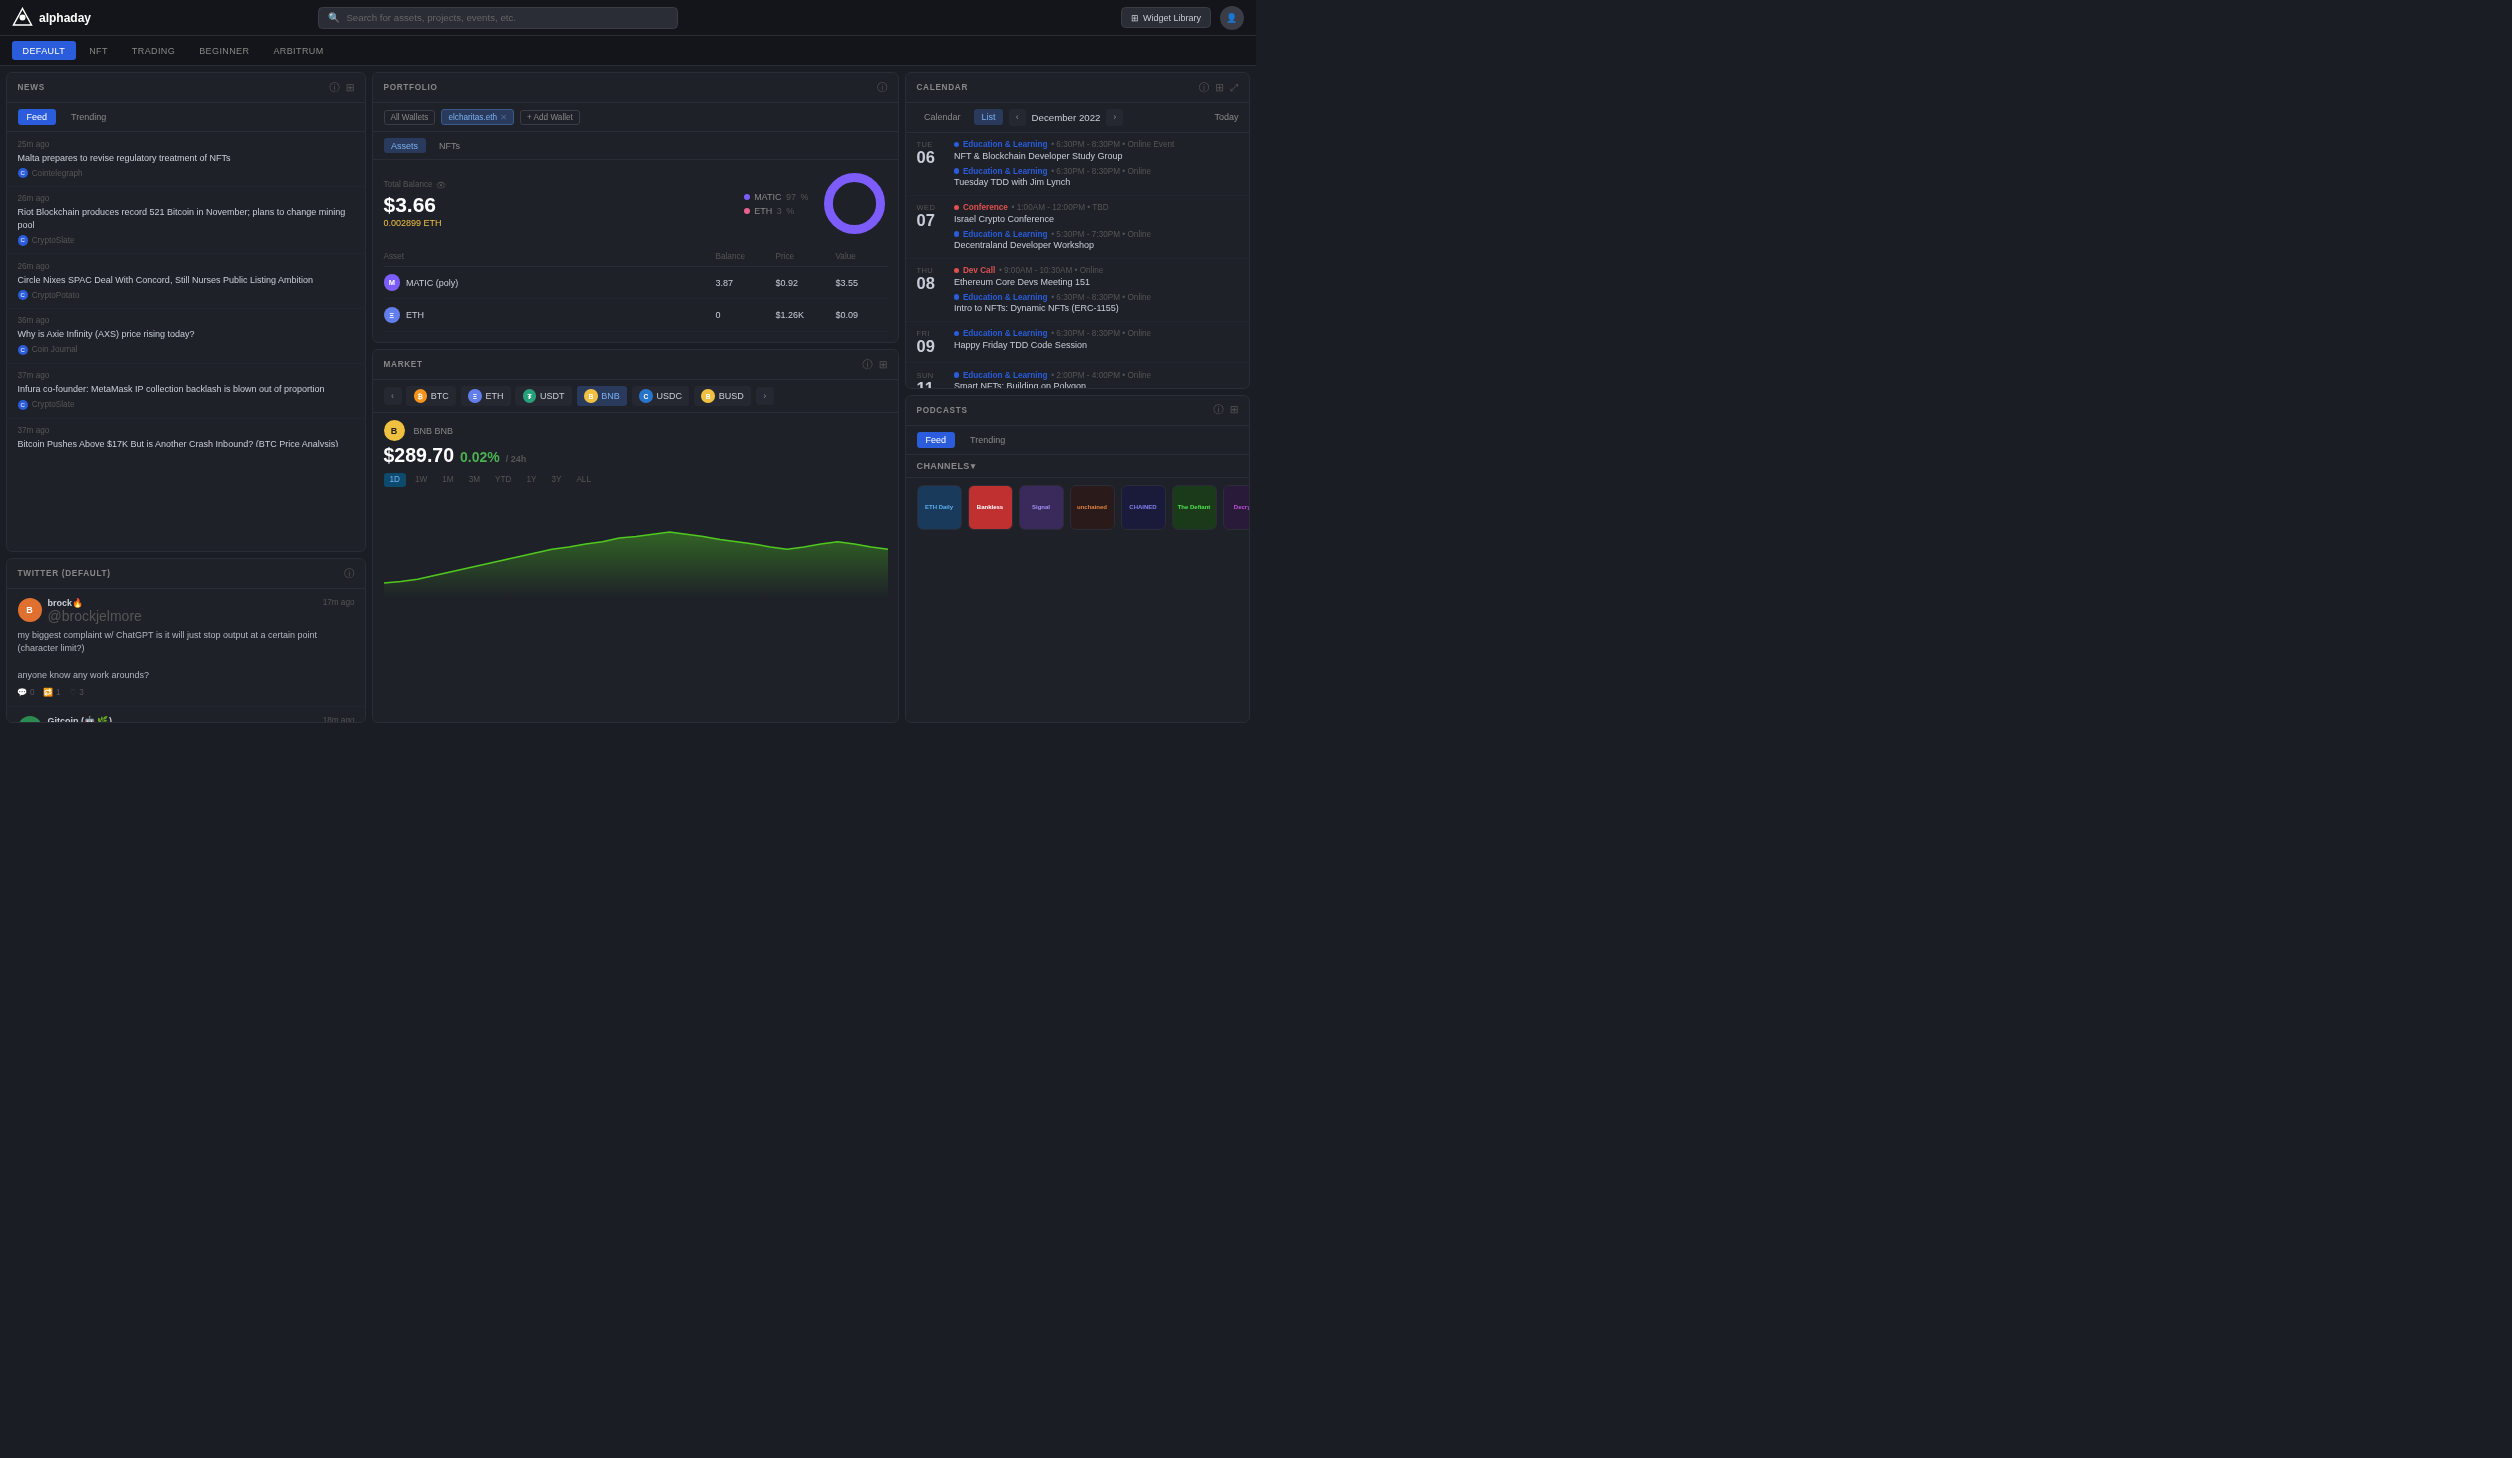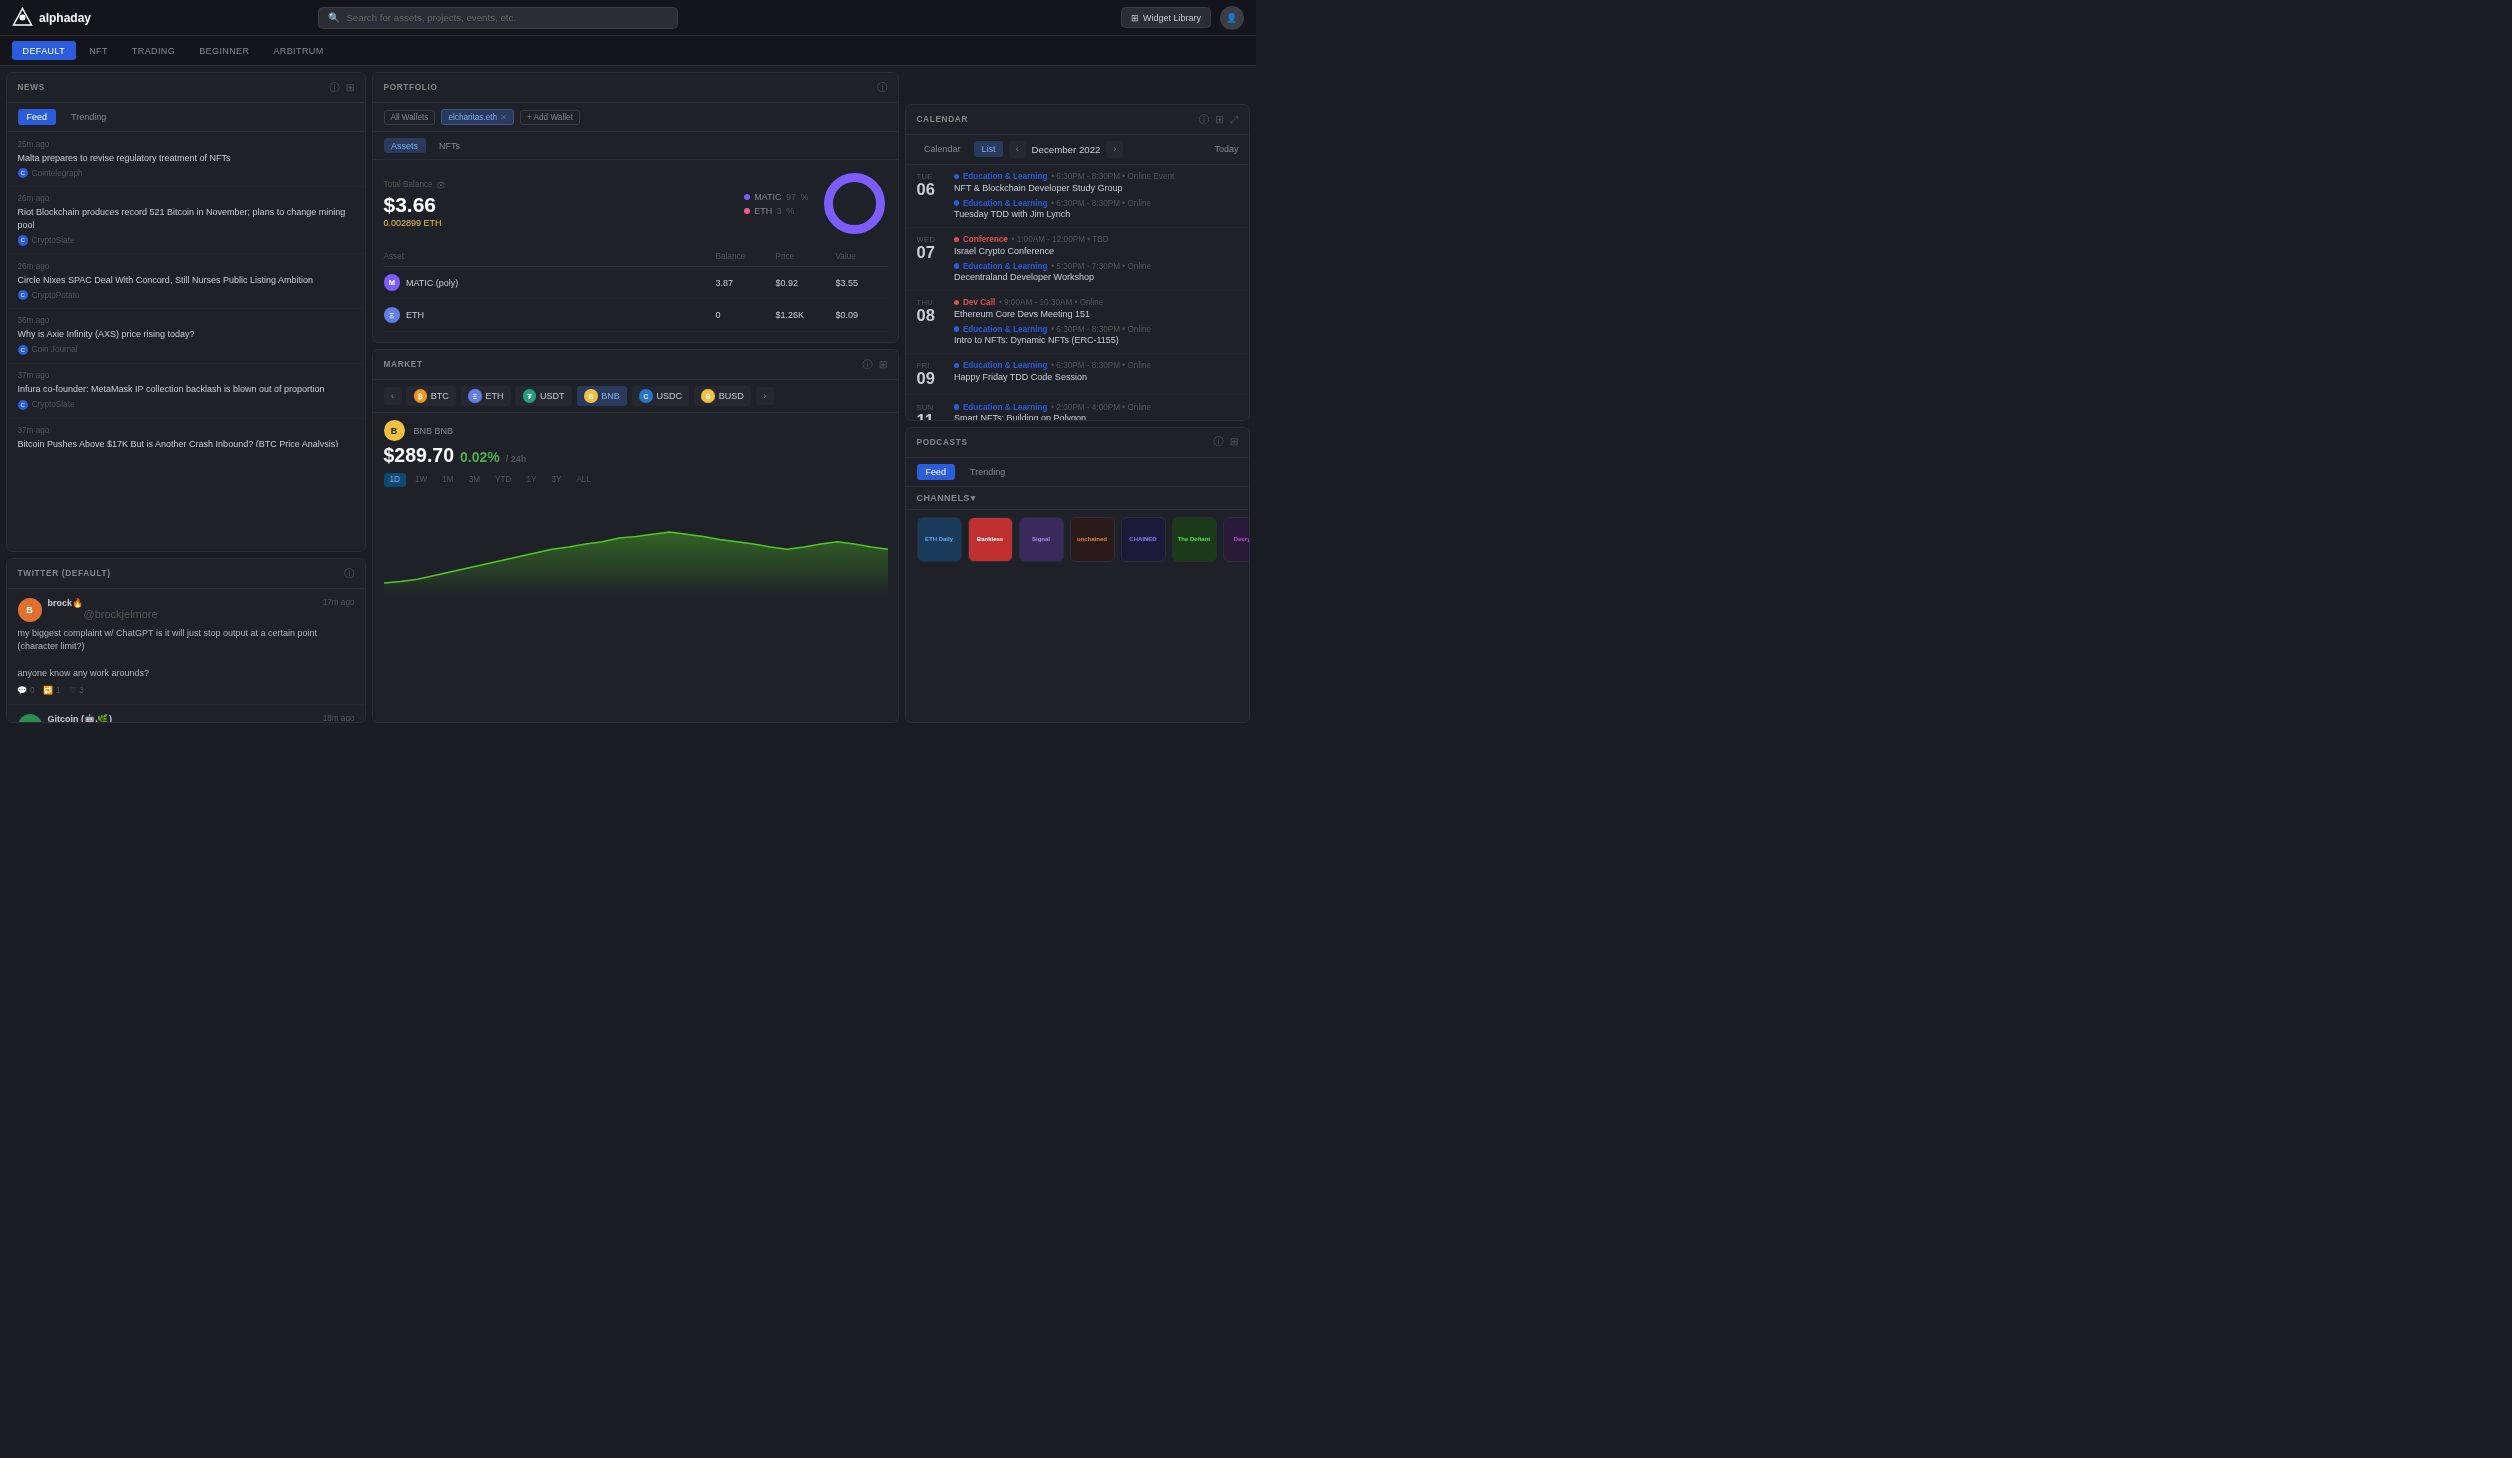--- a/index.html
+++ b/index.html
@@ -232,22 +232,21 @@
       color: #fff;
       font-weight: bold;
     }
     .tweet-author-name {
       color: #c8cdd6;
       font-size: 9px;
       font-weight: 600;
     }
     .tweet-author-handle {
       color: #555;
-      font-size: 11px;
-      margin-left: 36px;
+      font-size: 14px;
     }
     .tweet-time {
       color: #555;
       font-size: 8.2px;
       margin-left: auto;
     }
     .tweet-text {
       color: #b0b5be;
       font-size: 9px;
       line-height: 1.5;
@@ -522,21 +521,20 @@
     
     .right-col {
       display: flex;
       flex-direction: column;
       gap: 6px;
       overflow: hidden;
     }
     
     .calendar-widget {
       flex: 0 0 auto;
-      margin-top: 32px;
     }
     .calendar-header-row {
       display: flex;
       align-items: center;
       gap: 6px;
       padding: 6px 10.5px;
       border-bottom: 0.7px solid #2a2d35;
     }
     .cal-view-btn {
       padding: 3px 7.5px;

